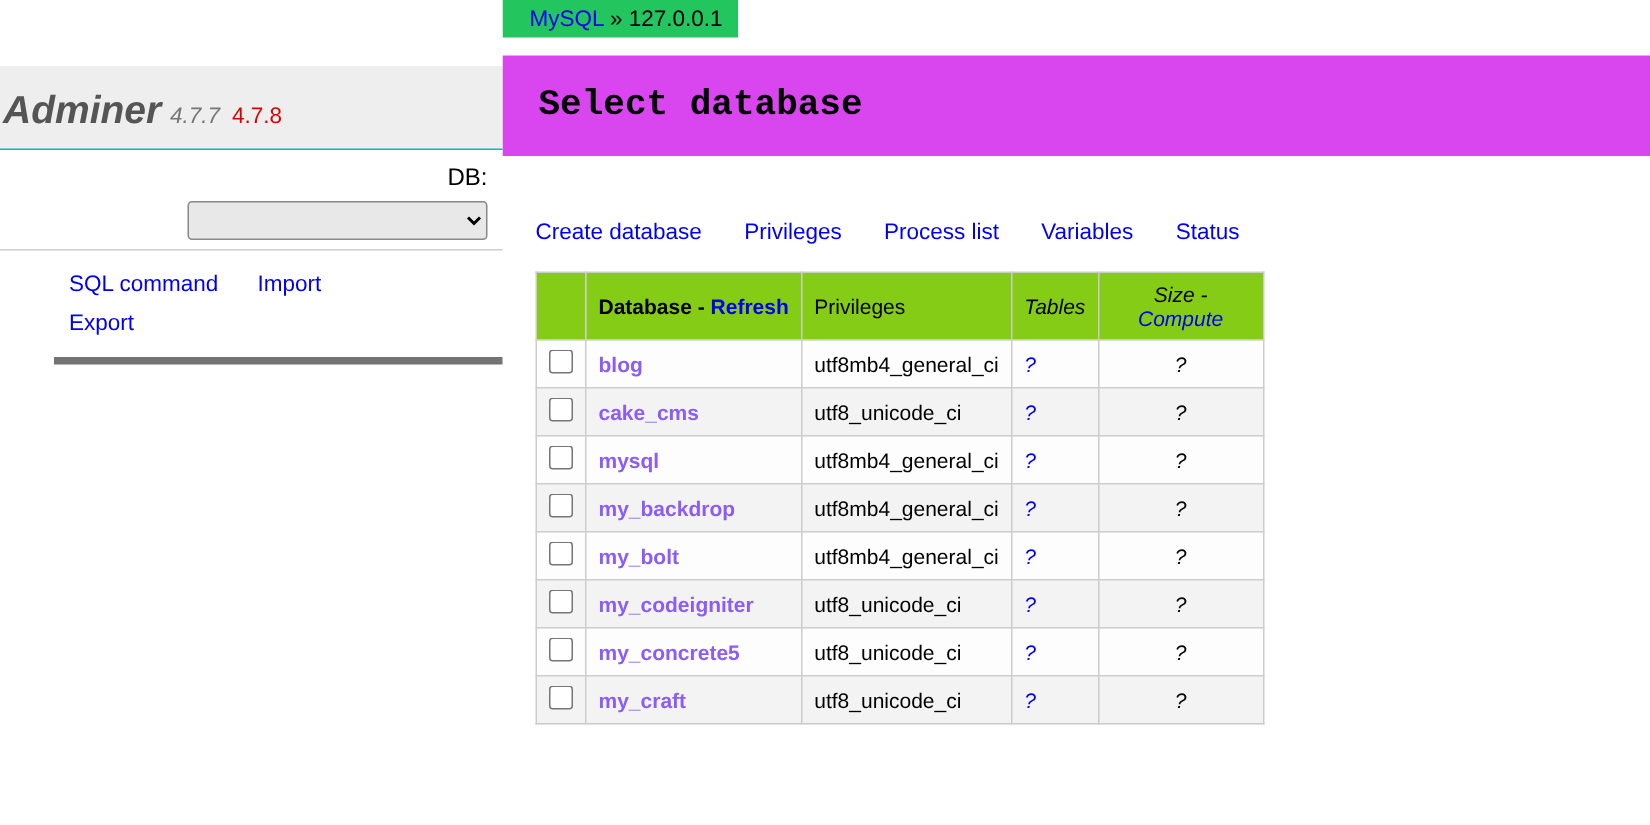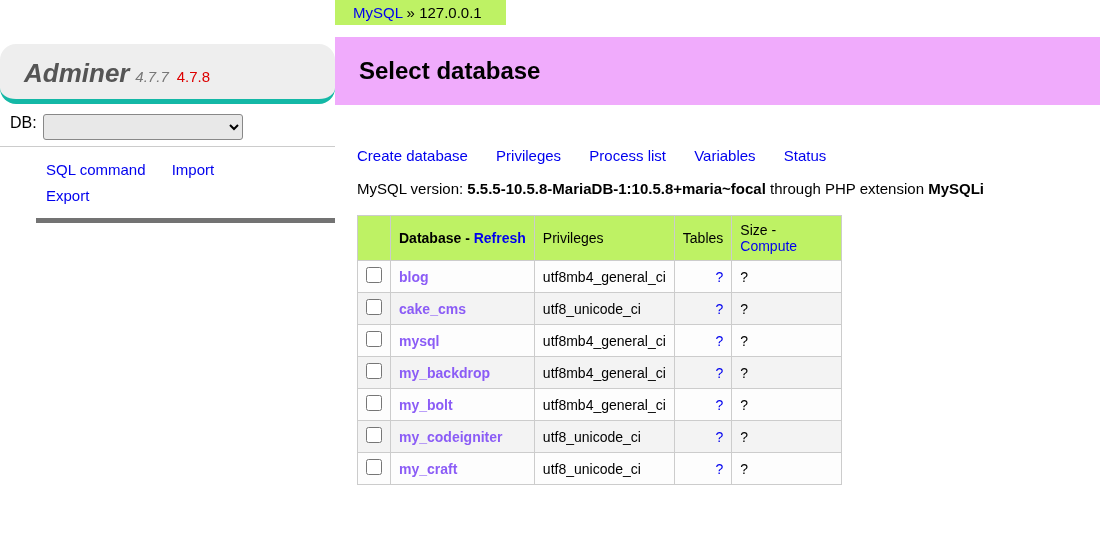--- a/index.html
+++ b/index.html
@@ -15,23 +15,22 @@
     a { color: #0000EE; text-decoration: none; }
 
     
     .sidebar {
       width: 335px;
       flex-shrink: 0;
       padding-top: 44px;
     }
     .sidebar-header {
       background: #eee;
-      border-bottom: 5px solid #14b8a6;
-      padding: 14px 24px 10px;
-      border-radius: 16px;
+      border-bottom: 1px solid #14b8a6;
+      padding: 14px 2px 10px;
     }
     .app-title {
       font-size: 26px;
       font-style: italic;
       color: #555;
       font-weight: bold;
       display: inline;
     }
     .version-current {
       font-size: 15px;
@@ -41,22 +40,23 @@
     }
     .version-new {
       font-size: 15px;
       color: #d00;
       margin-left: 4px;
     }
     .db-selector {
       padding: 10px 10px 6px;
       border-bottom: 1px solid #ccc;
       display: flex;
-      align-items: flex-start;
+      align-items: flex-end;
       gap: 6px;
+      flex-direction: column;
     }
     .db-selector label { font-size: 16px; }
     .db-selector select {
       width: 200px;
       height: 26px;
       font-size: 14px;
       background: #e8e8e8;
       border: 1px solid #888;
       border-radius: 3px;
     }
@@ -66,29 +66,30 @@
       font-size: 15px;
       line-height: 1.7;
       margin-left: 36px;
     }
     .sidebar-links a { margin-right: 22px; }
 
     
     .main { flex: 1; overflow: hidden; }
     .breadcrumb {
       display: inline-block;
-      background: #bef264;
-      padding: 4px 24px 4px 18px;
+      background: #22c55e;
+      padding: 4px 10px 4px 18px;
       font-size: 15px;
     }
     .main-header {
-      background: #f0abfc;
+      background: #d946ef;
       padding: 20px 24px;
       margin-top: 12px;
       font-size: 24px;
+      font-family: Liberation Mono, monospace;
     }
     .action-links {
       padding: 22px 22px 8px;
       font-size: 15px;
       margin-top: 20px;
     }
     .action-links a { margin-right: 24px; }
     .info-line {
       padding: 8px 22px;
       font-size: 15px;
@@ -106,33 +107,33 @@
       margin: 10px 22px;
       font-size: 14px;
     }
     th, td {
       border: 1px solid #ccc;
       padding: 6px 8px;
       text-align: left;
       vertical-align: middle;
     }
     thead th {
-      background: #bef264;
+      background: #84cc16;
       font-weight: normal;
     }
     thead th.bold-header { font-weight: bold; }
     tbody tr:nth-child(even) td { background: #f3f3f3; }
     tbody tr:nth-child(odd) td { background: #fdfdfd; }
     .col-check { width: 32px; text-align: center; }
     .col-check input {
       width: 16px;
       height: 16px;
     }
-    .col-tables { text-align: right; width: 55px; }
-    .col-size { text-align: left; width: 110px; }
+    .col-tables { width: 55px; font-style: italic; }
+    .col-size { text-align: center; width: 110px; font-style: italic; }
     .db-name a { font-weight: bold; color: #8b5cf6; }
     .collation a { color: #000000; }
   </style>
 </head>
 <body>
 
 <aside class="sidebar">
   <div class="sidebar-header">
     <span class="app-title">Adminer</span>
     <span class="version-current">4.7.7</span>
@@ -157,23 +158,20 @@
   <h2 class="main-header">Select database</h2>
 
   <div class="action-links">
     <a href="#">Create database</a>
     <a href="#">Privileges</a>
     <a href="#">Process list</a>
     <a href="#">Variables</a>
     <a href="#">Status</a>
   </div>
 
-  <p class="info-line">
-    <span>MySQL version: </span><b>5.5.5-10.5.8-MariaDB-1:10.5.8+maria~focal</b><span> through PHP extension </span><b>MySQLi</b>
-  </p>
 
 
   <table>
     <thead>
       <tr>
         <th class="col-check"></th>
         <th class="bold-header">
           <span>Database - </span><a href="#">Refresh</a>
         </th>
         <th>Privileges</th>
@@ -221,20 +219,27 @@
         </tr>
         <tr>
           <td class="col-check"><input type="checkbox" style=""></td>
           <td class="db-name"><a href="#">my_codeigniter</a></td>
           <td class="collation"><a href="#">utf8_unicode_ci</a></td>
           <td class="col-tables"><a href="#">?</a></td>
           <td class="col-size">?</td>
         </tr>
         <tr>
           <td class="col-check"><input type="checkbox" style=""></td>
+          <td class="db-name"><a href="#">my_concrete5</a></td>
+          <td class="collation"><a href="#">utf8_unicode_ci</a></td>
+          <td class="col-tables"><a href="#">?</a></td>
+          <td class="col-size">?</td>
+        </tr>
+        <tr>
+          <td class="col-check"><input type="checkbox" style=""></td>
           <td class="db-name"><a href="#">my_craft</a></td>
           <td class="collation"><a href="#">utf8_unicode_ci</a></td>
           <td class="col-tables"><a href="#">?</a></td>
           <td class="col-size">?</td>
         </tr>
       </tbody>
   </table>
 </main>
 
 </body></html>

